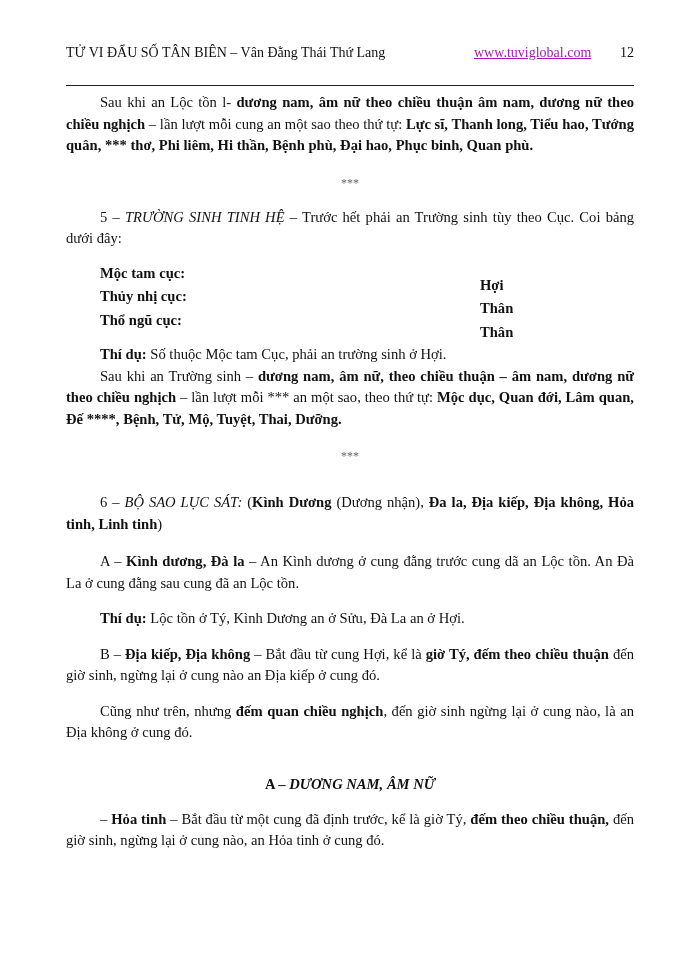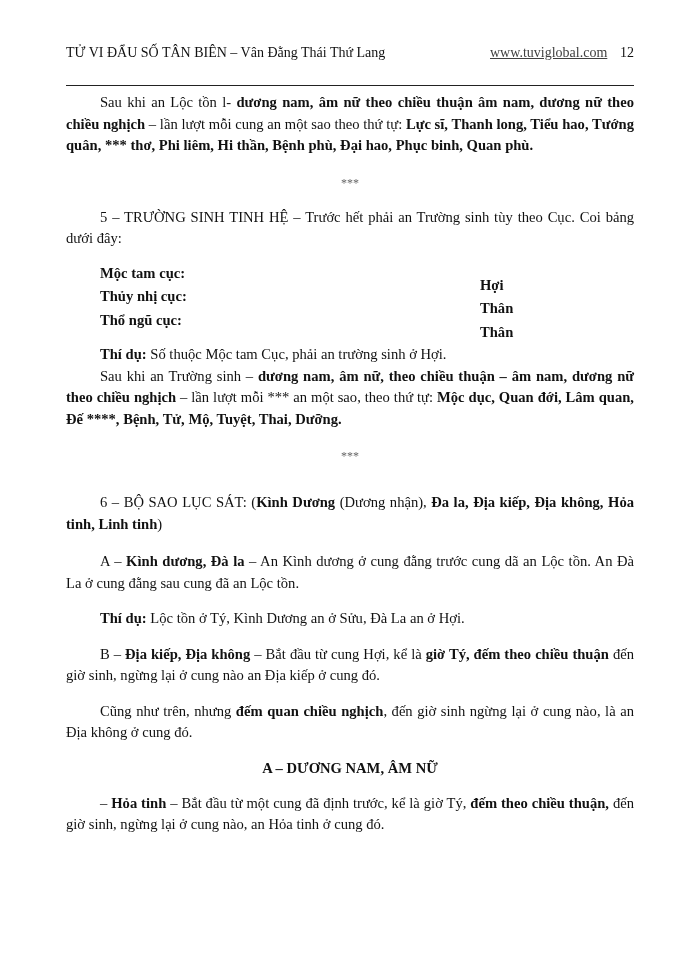--- a/index.html
+++ b/index.html
@@ -1,27 +1,27 @@
 <!DOCTYPE html>
 <html><head>
   <meta charset="utf-8">
   <style>
     html, body { margin: 0; padding: 0; background: #ffffff; }
     body { width: 700px; height: 960px; position: relative; overflow: hidden;
       font-family: "Liberation Serif", serif; color: #111; font-size: 14.6px; }
     .header { position: absolute; left: 66px; top: 45px; width: 568px; height: 20px; font-size: 14px; }
     .header .title { position: absolute; left: 0; top: 0; white-space: nowrap; }
-    .header .link { position: absolute; left: 424px; top: 0; color: #404040; text-decoration: underline; white-space: nowrap; }
+    .header .link { position: absolute; left: 408px; top: 0; color: #a21caf; text-decoration: underline; white-space: nowrap; }
     .header .pnum { position: absolute; right: 0; top: 0; }
     .rule { position: absolute; left: 66px; top: 85px; width: 568px; height: 0; border-top: 1.3px solid #222; }
     .content { position: absolute; left: 66px; top: 90px; width: 568px; }
     .p { text-align: justify; line-height: 21.5px; margin: 0; text-indent: 34px; }
     .stars { text-align: center; font-size: 12px; color: #666; line-height: 20px; }
     .b { font-weight: bold; }
-    .i { }
+    .i { font-style: italic; }
     .row { position: relative; height: 23.5px; line-height: 23.5px; padding-left: 34px; }
     .row .v { position: absolute; left: 414px; top: 12px; font-weight: bold; }
     .center { text-align: center; line-height: 21px; }
   </style>
 </head>
 <body>
 
 <div class="header">
   <span class="title">TỬ VI ĐẨU SỐ TÂN BIÊN – Vân Đằng Thái Thứ Lang</span>
   <span class="link">www.tuviglobal.com</span>
@@ -79,20 +79,20 @@
 
   <p class="p" style="margin-top:14px;">
     <span>B – </span><span class="b">Địa kiếp, Địa không</span><span> – Bắt đầu từ cung Hợi, kể là </span><span class="b">giờ Tý, đếm theo chiều thuận</span><span> đến giờ sinh, ngừng lại ở cung nào an Địa kiếp ở cung đó.</span>
   </p>
 
   <p class="p" style="margin-top:14px;">
     <span>Cũng như trên, nhưng </span><span class="b">đếm quan chiều nghịch</span><span>, đến giờ sinh ngừng lại ở cung nào, là an Địa không ở cung đó.</span>
   </p>
 
 
-  <div class="center" style="margin-top:14px;">
+  <div class="center" style="margin-top:30px;">
     <span class="b">A – </span><span class="b i">DƯƠNG NAM, ÂM NỮ</span>
   </div>
 
   <p class="p" style="margin-top:14px;">
     <span>– </span><span class="b">Hỏa tinh</span><span> – Bắt đầu từ một cung đã định trước, kể là giờ Tý, </span><span class="b">đếm theo chiều thuận,</span><span> đến giờ sinh, ngừng lại ở cung nào, an Hỏa tinh ở cung đó.</span>
   </p>
 </div>
 
 </body></html>

